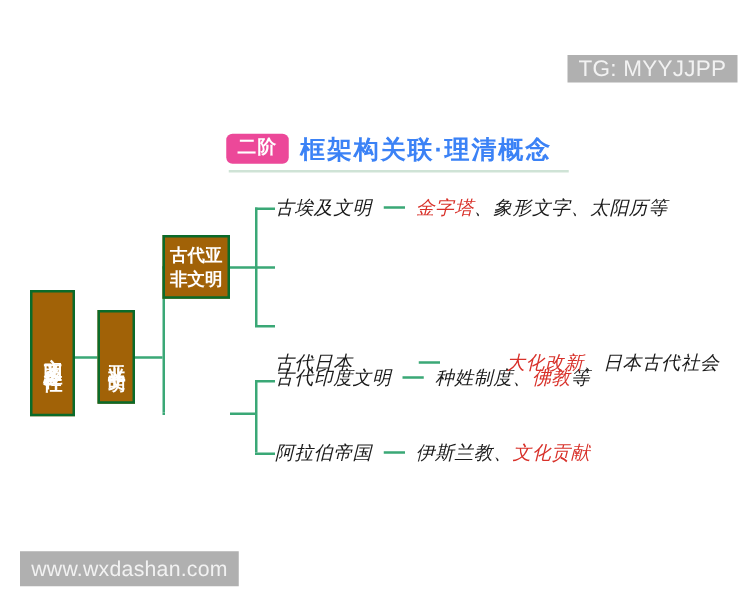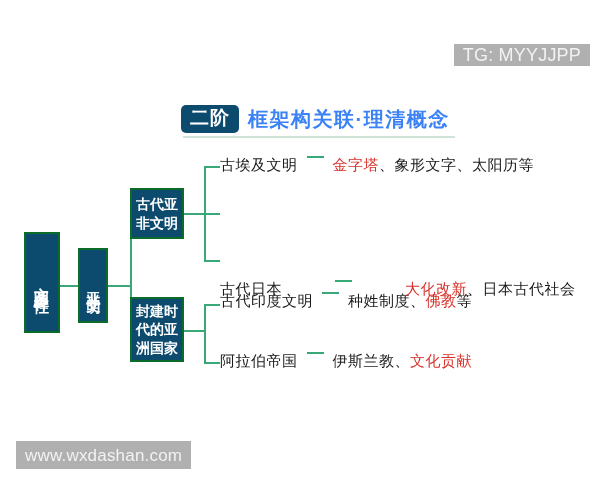--- a/index.html
+++ b/index.html
@@ -27,23 +27,23 @@
   #wm-top{right:10px;top:12px;height:22px;font-size:18px;margin-top:32px;}
   #wm-bottom{left:16px;top:441px;height:28px;}
 
   
   #title-row{
     position:absolute;left:181px;top:104px;
     display:flex;align-items:center;
     height:30px;
   }
   #title-badge{
-    background:#0c4a6e;
+    background:#ec4899;
     color:#ffffff;
-    font-size:19px;
+    font-size:15px;
     font-weight:bold;
     border-radius:5px;
     padding:2px 9px 4px 9px;
     line-height:1.15;
     letter-spacing:1px;
   }
   #title-text{
     color:#3b82f6;
     font-size:20px;
     font-weight:bold;
@@ -52,21 +52,21 @@
     white-space:nowrap;
   }
   #title-underline{
     position:absolute;left:183px;top:136px;
     width:272px;height:2px;background:#cfe3d6;
   }
 
   
   .node{
     position:absolute;
-    background:#0c4a6e;
+    background:#a16207;
     border:2px solid #0a6b2a;
     color:#ffffff;
     font-weight:bold;
     display:flex;
     align-items:center;
     justify-content:center;
     box-sizing:border-box;
     letter-spacing:0px;
   }
   .node-vert{
@@ -83,25 +83,27 @@
 
   
   .ln{position:absolute;background:#3aa876;}
   .lnh{height:1.6px;}
   .lnv{width:1.6px;}
 
   
   .branch{
     position:absolute;
     display:flex;
+    align-items:center;
     white-space:nowrap;
     font-size:15px;
     color:#1a1a1a;
     letter-spacing:.5px;
     height:20px;
+    font-style:italic;
   }
   .branch .dash{
     display:inline-block;
     width:17px;height:2px;
     background:#3aa876;
     margin:0 9px;
     flex:0 0 auto;
   }
   .red{color:#d8312a;}
   .blk{color:#1a1a1a;}
@@ -145,27 +147,20 @@
 
   <div class="node node-vert" id="node-l2">亚非文明</div>
 
   <div class="node" id="node-l3a">
     <div class="node-wrap">
       <div>古代亚</div>
       <div>非文明</div>
     </div>
   </div>
 
-  <div class="node" id="node-l3b">
-    <div class="node-wrap">
-      <div>封建时</div>
-      <div>代的亚</div>
-      <div>洲国家</div>
-    </div>
-  </div>
 
   <div class="branch" id="br0" style="left:220px;top:156px;">
     <span>古埃及文明</span>
     <span class="dash"></span>
     <span class="detail"><span class="red">金字塔</span><span class="blk">、象形文字、太阳历等</span></span>
   </div>
 
 
   <div class="branch" id="br2" style="left:220px;top:250px;margin-top:42px;">
     <span>古代印度文明</span>

